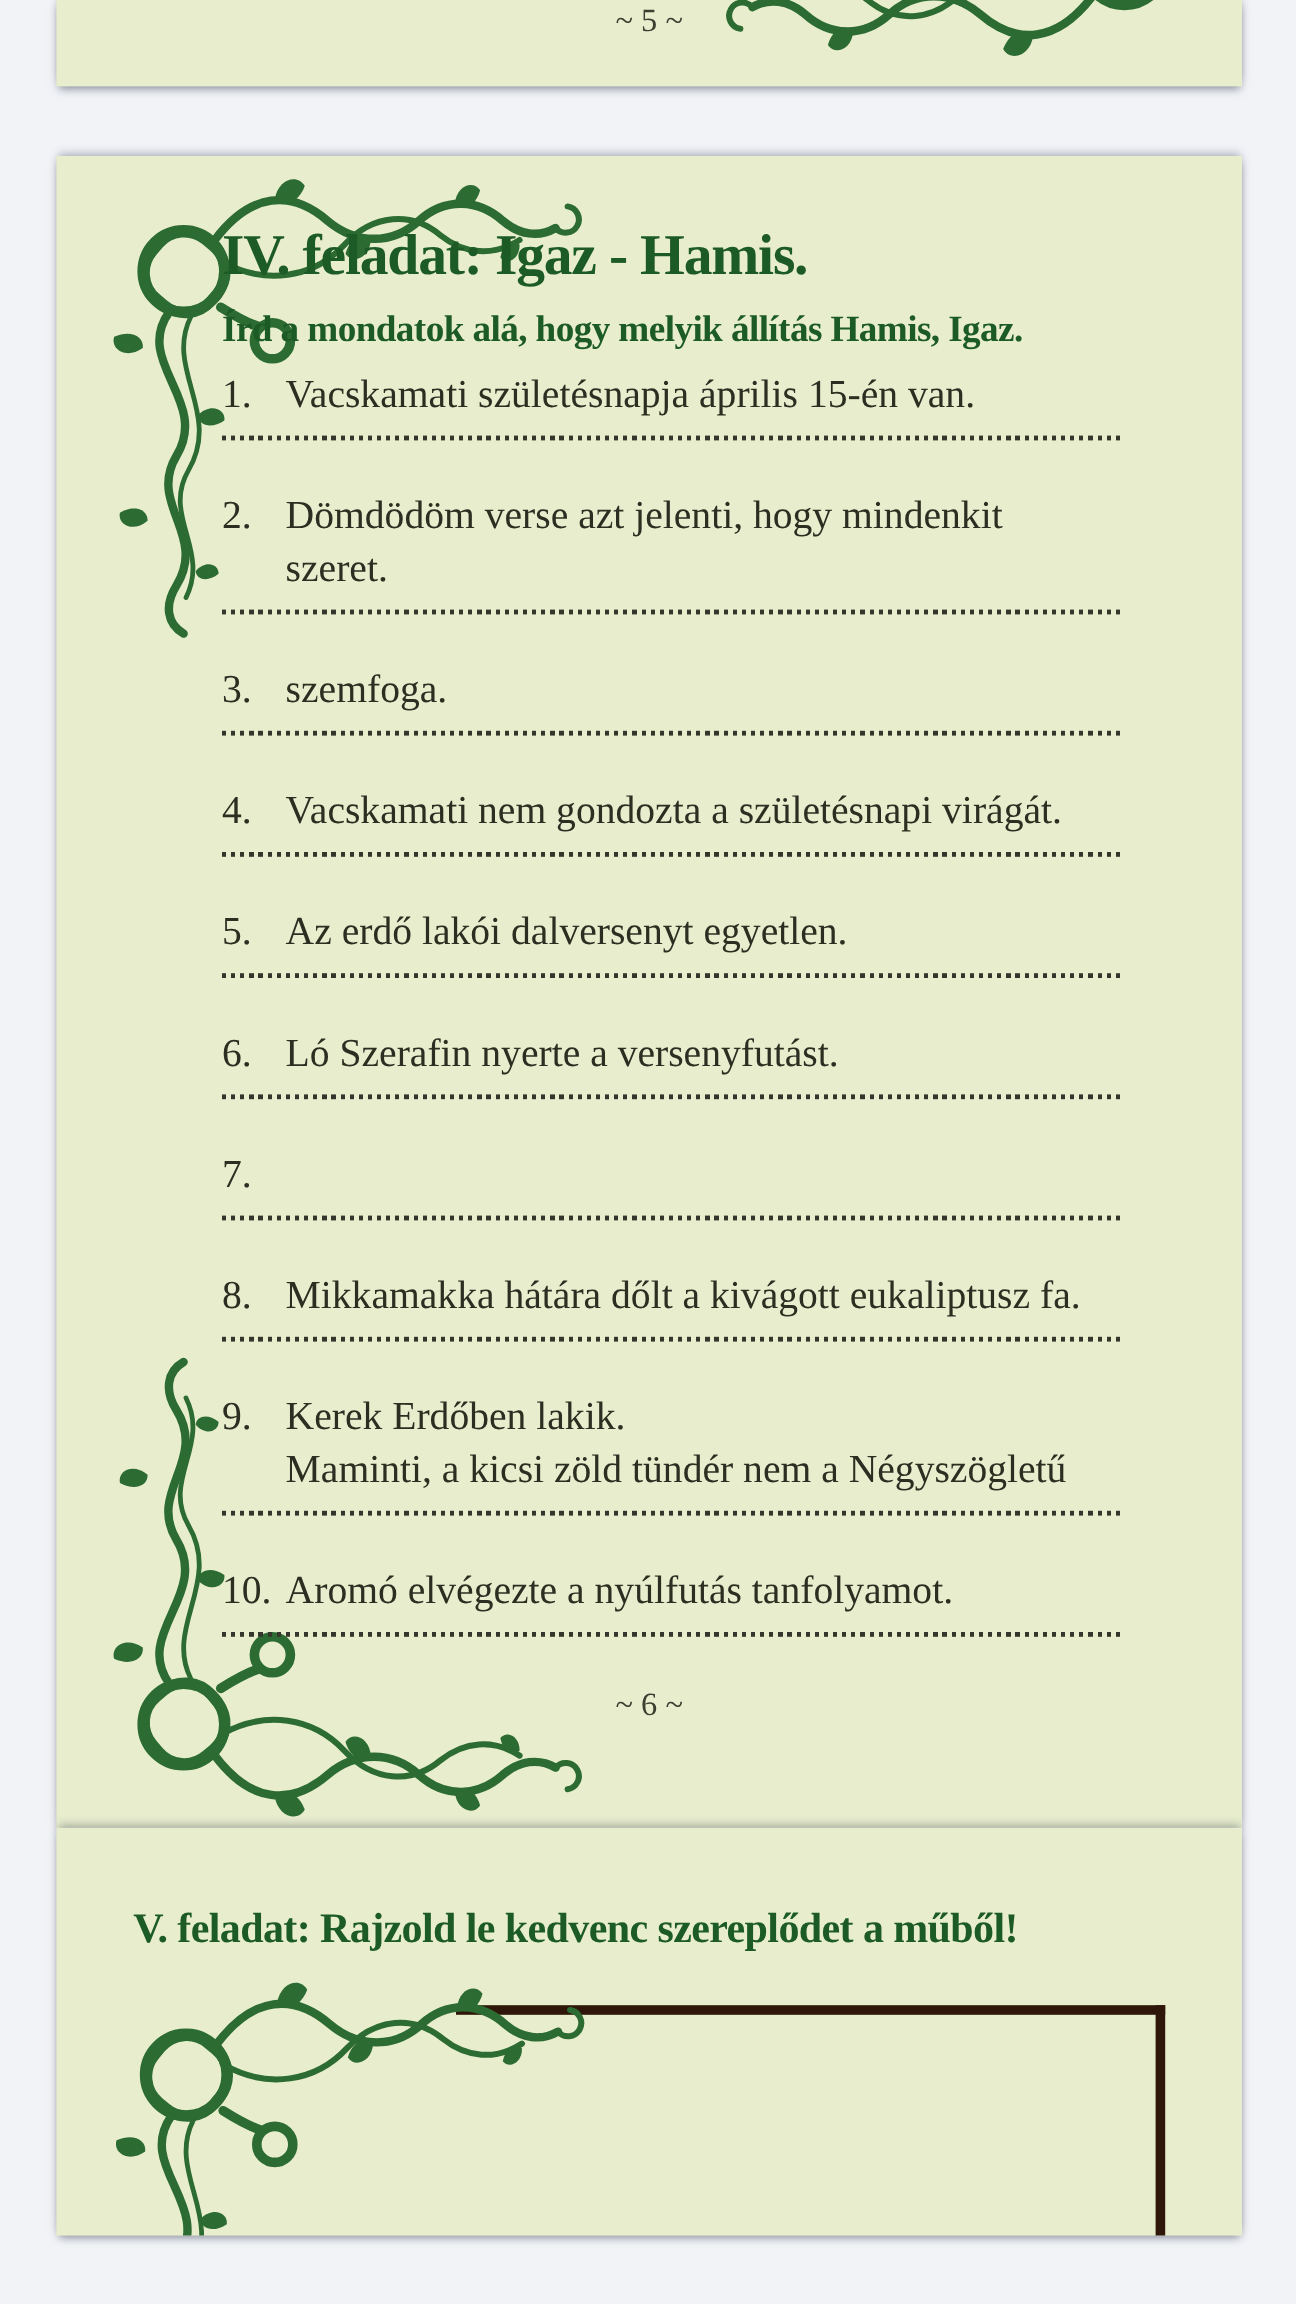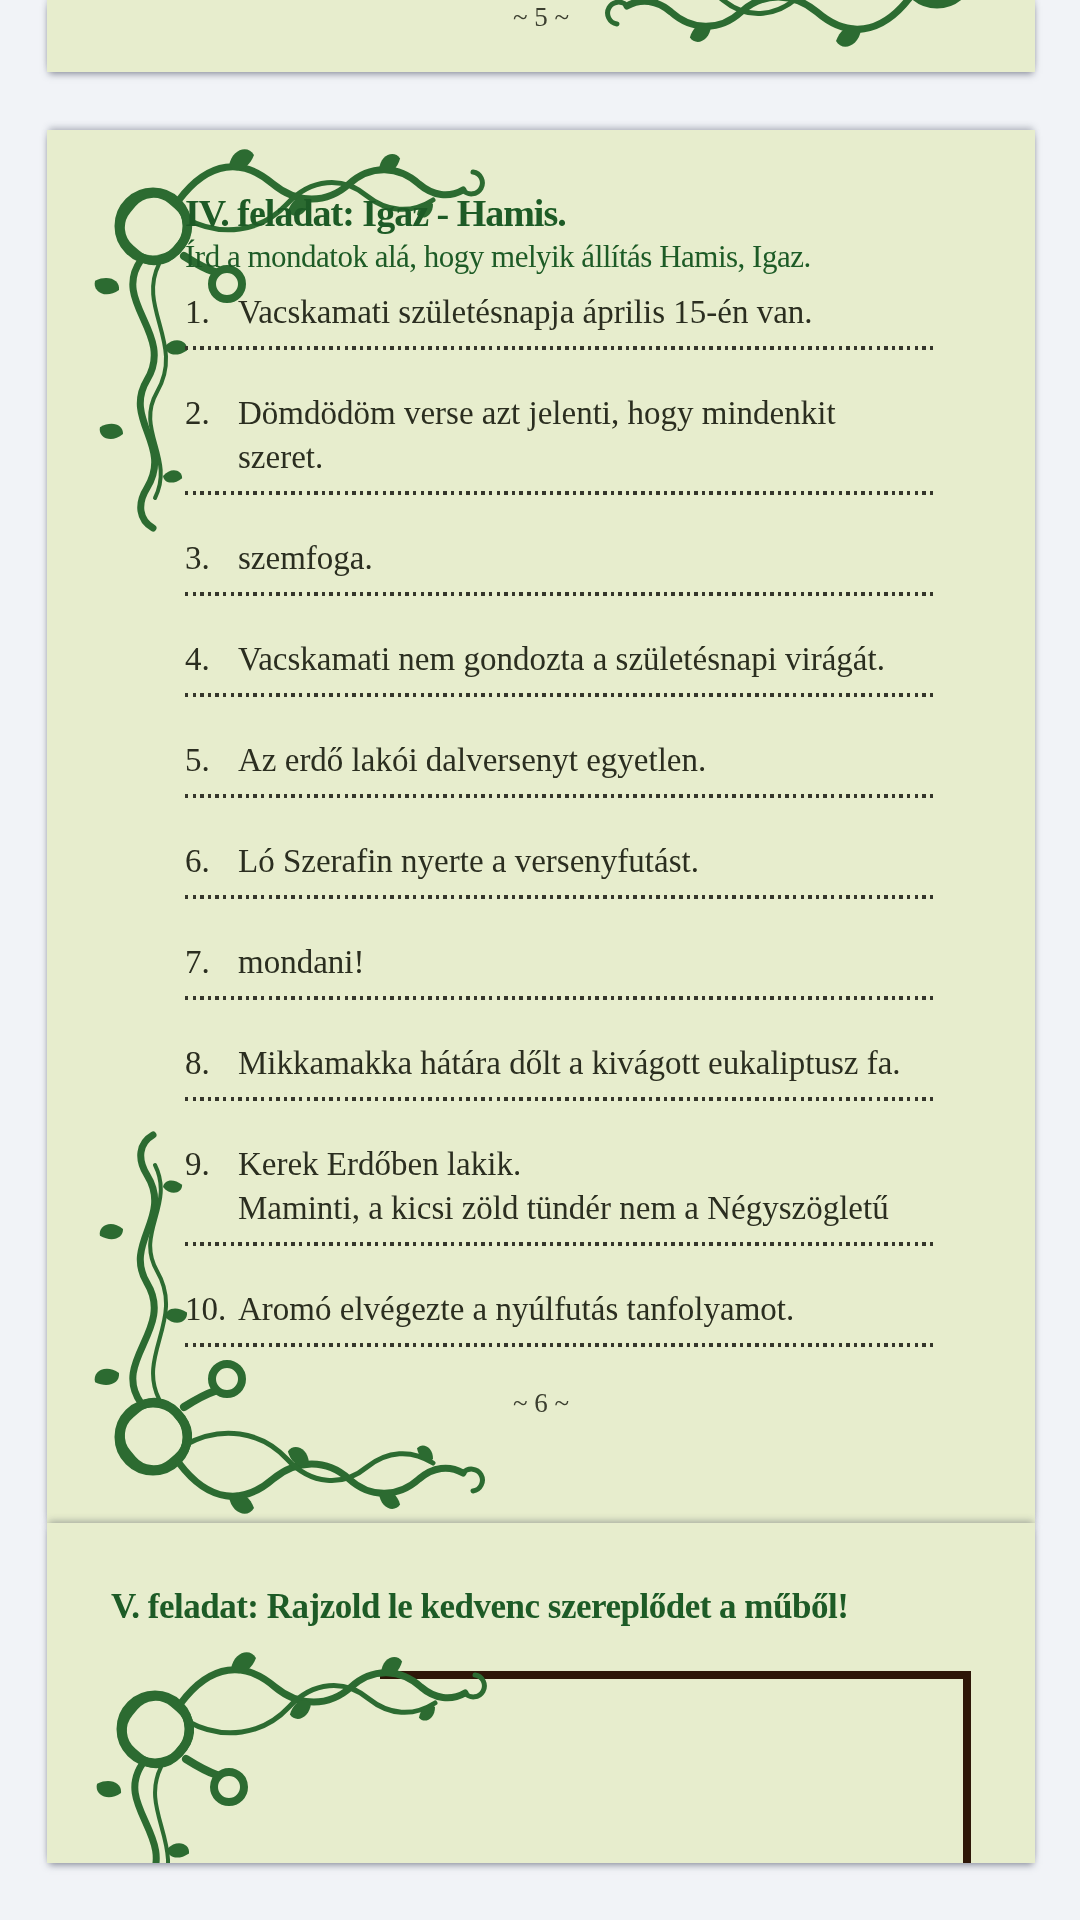--- a/index.html
+++ b/index.html
@@ -46,26 +46,26 @@
     text-align:center;font-size:27px;color:var(--pagenum_color);
   }
 
   
   .content-6{
     position:relative;z-index:2;
     margin:60px 100px 0 138px;
   }
   .title-6{
     color:var(--heading_green);
-    font-size:38px;font-weight:bold;letter-spacing:-1px;
-    line-height:46px;margin-bottom:1px;
+    font-size:48px;font-weight:bold;letter-spacing:-1px;
+    line-height:46px;margin-bottom:18px;
   }
   .subtitle-6{
     color:var(--heading_green);
-    font-size:31px;font-weight:normal;letter-spacing:-0.5px;
+    font-size:31px;font-weight:bold;letter-spacing:-0.5px;
     line-height:40px;margin-bottom:13px;
   }
   ol.items{list-style:none;}
   .sent{display:flex;align-items:flex-start;margin-bottom:12px;}
   .num{min-width:53px;font-size:33px;line-height:44px;}
   .ltext{flex:1;}
   .ln{font-size:33px;line-height:44px;white-space:nowrap;}
   .dots{
     height:4px;margin-bottom:41px;
     background-image:repeating-linear-gradient(to right,
@@ -199,21 +199,20 @@
             <div class="ltext">
                 <div class="ln">Ló Szerafin nyerte a versenyfutást.</div>
               </div>
           </div>
           <div class="dots"></div>
         </li>
         <li class="item">
           <div class="sent">
             <span class="num">7.</span>
             <div class="ltext">
-              <div class="ln">mondani!</div>
             </div>
           </div>
           <div class="dots"></div>
         </li>
         <li class="item">
           <div class="sent">
             <span class="num">8.</span>
             <div class="ltext">
                 <div class="ln">Mikkamakka hátára dőlt a kivágott eukaliptusz fa.</div>
               </div>

